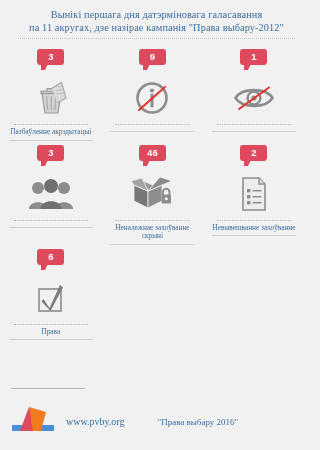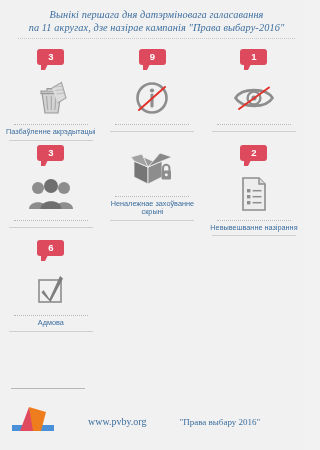--- a/index.html
+++ b/index.html
@@ -20,21 +20,20 @@
     height: 450px;
     position: relative;
     background: #f1f1f1;
     box-sizing: border-box;
   }
 
   
   .header {
     padding: 8px 6px 0 14px;
     text-align: center;
-    font-style: italic;
   }
   .header-line {
     color: #3c6e9f;
     font-family: "Liberation Serif", "DejaVu Serif", serif;
     font-size: 10.3px;
     line-height: 13px;
     letter-spacing: 0.1px;
     white-space: nowrap;
   }
   .header-rule {
@@ -109,21 +108,21 @@
   .icon-wrap svg { display: block; }
 
   
   .label-sep {
     width: 74px;
     border-top: 1px dotted #b9b9b9;
     margin: 3px 0 3px 0;
   }
   .label {
     color: #3c6e9f;
-    font-family: Liberation Sans, sans-serif;
+    font-family: Liberation Serif, serif;
     font-size: 7.3px;
     line-height: 8.6px;
     text-align: center;
     width: 95px;
   }
   .label-underline {
     width: 84px;
     border-top: 1px solid #cfcfcf;
     margin-top: 3px;
   }
@@ -145,21 +144,21 @@
   }
   .logo {
     position: absolute;
     left: 10px;
     top: 16px;
     width: 46px;
     height: 32px;
   }
   .footer-links {
     position: absolute;
-    left: 88px;
+    left: 66px;
     top: 28px;
     width: 225px;
     display: flex;
     align-items: baseline;
   }
   .footer-url {
     color: #3c6e9f;
     font-family: "Liberation Serif", "DejaVu Serif", serif;
     font-size: 10px;
     white-space: nowrap;
@@ -172,21 +171,21 @@
     white-space: nowrap;
   }
 </style>
 </head>
 <body>
 
 <div id="infographic">
 
   <div class="header">
     <div class="header-line">Вынікі першага дня датэрміновага галасавання</div>
-    <div class="header-line">па 11 акругах, дзе назірае кампанія "Права выбару-2016"</div>
+    <div class="header-line">па 11 акругах, дзе назірае кампанія "Права выбару-2012"</div>
     <div class="header-rule"></div>
   </div>
 
   <div class="grid">
 
     <div class="row">
 
       <div class="cell">
         <div class="badge-wrap">
           <div class="badge">3</div>
@@ -264,20 +263,23 @@
               <circle cx="23" cy="8" r="7"></circle>
               <path d="M12.5 31 C12.5 20.5, 33.5 20.5, 33.5 31 Z"></path>
             </g>
           </svg>
         </div>
         <div class="label-sep"></div>
         <div class="label-underline"></div>
       </div>
 
       <div class="cell">
+        <div class="badge-wrap">
+          <div class="badge">46</div>
+        </div>
         <div class="icon-wrap">
           <svg width="44" height="36" viewBox="0 0 44 36">
             <g fill="#767676" stroke="#f1f1f1" stroke-width="0.8">
               <path d="M18 15 L18 32 L4 25 L4 9 Z"></path>
               <path d="M18 15 L18 32 L32 25 L32 9 Z" fill="#8d8d8d"></path>
               <path d="M4 9 L11 4 L25 10 L18 15 Z" fill="#9a9a9a"></path>
               <path d="M18 15 L25 10 L39 5 L32 9 Z" fill="#6f6f6f"></path>
               <path d="M1 5 L12 2 L18 15 L4 9 Z" fill="#a3a3a3"></path>
               <path d="M18 15 L30 1 L42 5 L32 9 Z" fill="#888888"></path>
             </g>
@@ -307,40 +309,40 @@
               <rect x="8" y="25" width="3.4" height="3.4"></rect>
             </g>
             <g stroke="#8d8d8d" stroke-width="1.5">
               <path d="M13.6 14.7 L22.5 14.7"></path>
               <path d="M13.6 20.7 L22.5 20.7"></path>
               <path d="M13.6 26.7 L22.5 26.7"></path>
             </g>
           </svg>
         </div>
         <div class="label-sep"></div>
-        <div class="label">Невывешванне назірання</div>
+        <div class="label">Невывешванне захоўванне</div>
         <div class="label-underline"></div>
       </div>
 
     </div>
 
     <div class="row">
 
       <div class="cell">
         <div class="badge-wrap">
           <div class="badge">6</div>
         </div>
         <div class="icon-wrap">
           <svg width="32" height="34" viewBox="0 0 32 34">
             <rect x="4" y="8" width="22" height="22" fill="none" stroke="#8d8d8d" stroke-width="1.6"></rect>
             <path d="M8.5 18 L14.5 27 L25 4 L28 6.5 L15.5 30 L6.5 20.5 Z" fill="#7d7d7d"></path>
           </svg>
         </div>
         <div class="label-sep"></div>
-        <div class="label">Адмова</div>
+        <div class="label">Права</div>
         <div class="label-underline"></div>
       </div>
 
       <div class="cell empty"></div>
       <div class="cell empty"></div>
 
     </div>
   </div>
 
   <div class="footer">

